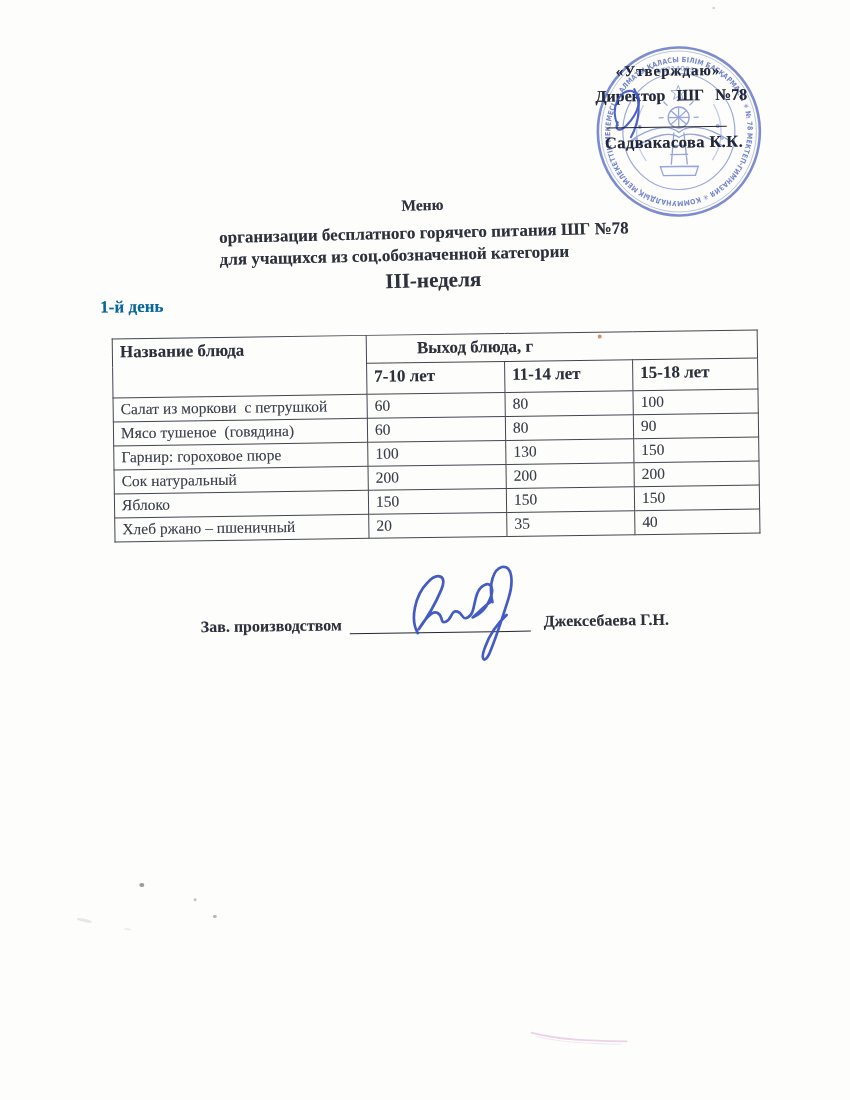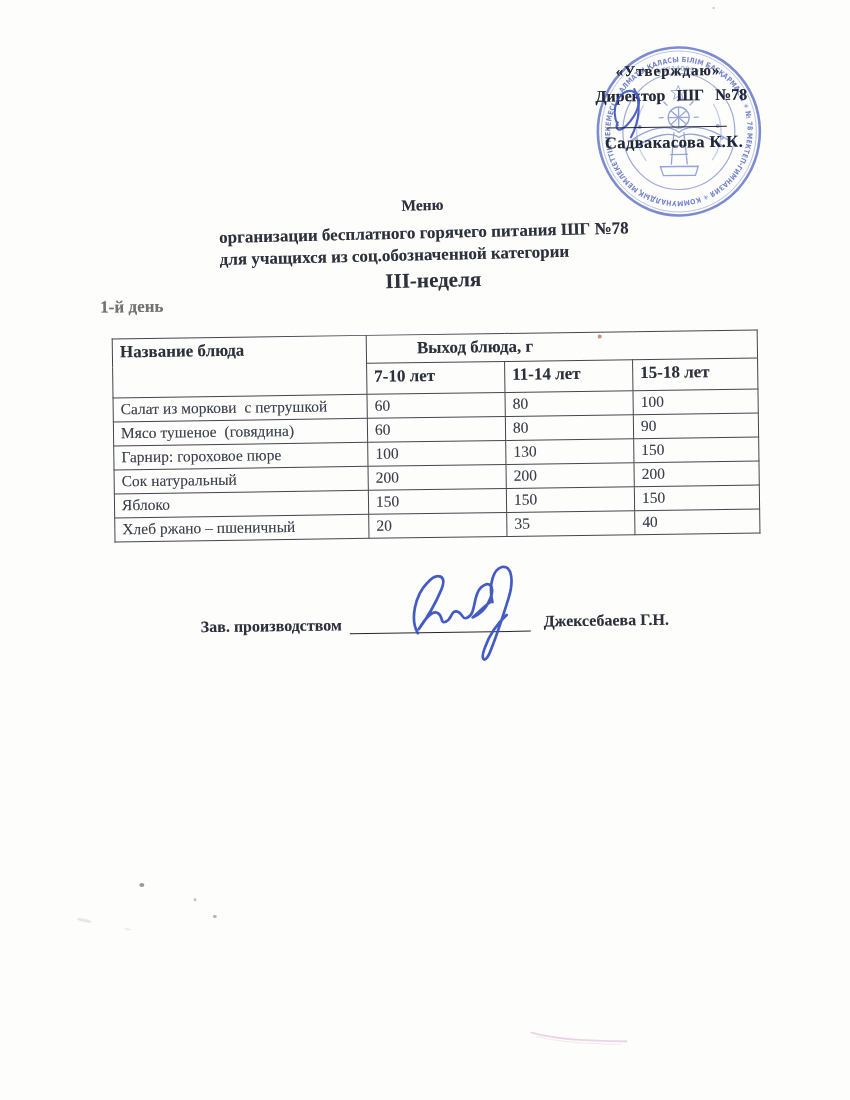--- a/index.html
+++ b/index.html
@@ -19,21 +19,21 @@
   .st-name{left:600px;top:136px;width:156px;text-align:center;font-size:16.5px;letter-spacing:.4px;}
   .stamp-sig{position:absolute;left:608px;top:84px;}
 
   
   .title-block{position:absolute;left:222px;top:196px;width:440px;color:#2d313c;
                transform:rotate(-0.55deg);text-shadow:0 0 .5px rgba(40,44,60,.4);}
   .t-menu{text-align:center;font-weight:bold;font-size:15.5px;padding-right:32px;}
   .t-org{font-weight:bold;font-size:17px;margin-top:9px;white-space:nowrap;}
   .t-for{font-weight:bold;font-size:17px;margin-top:2px;white-space:nowrap;}
   .t-week{text-align:center;font-weight:bold;font-size:21px;margin-top:3px;padding-right:14px;}
-  .day{position:absolute;left:102px;top:293px;font-weight:bold;font-size:17px;color:#737373;
+  .day{position:absolute;left:102px;top:293px;font-weight:bold;font-size:17px;color:#0369a1;
        text-shadow:0 0 .5px rgba(40,44,60,.4);}
 
   
   .menu-table{position:absolute;left:113px;top:334px;width:645px;border-collapse:collapse;
               table-layout:fixed;color:#3b404d;text-shadow:0 0 .5px rgba(50,55,70,.35);}
   .menu-table,.menu-table th,.menu-table td{border:1.4px solid #43464f;}
   .menu-table{border-width:1.8px;}
   .menu-table th{font-weight:bold;font-size:17px;text-align:left;vertical-align:top;
                  color:#2c303b;padding:3px 7px 0 7px;}
   .menu-table .out-h{padding-left:50px;height:24px;}

